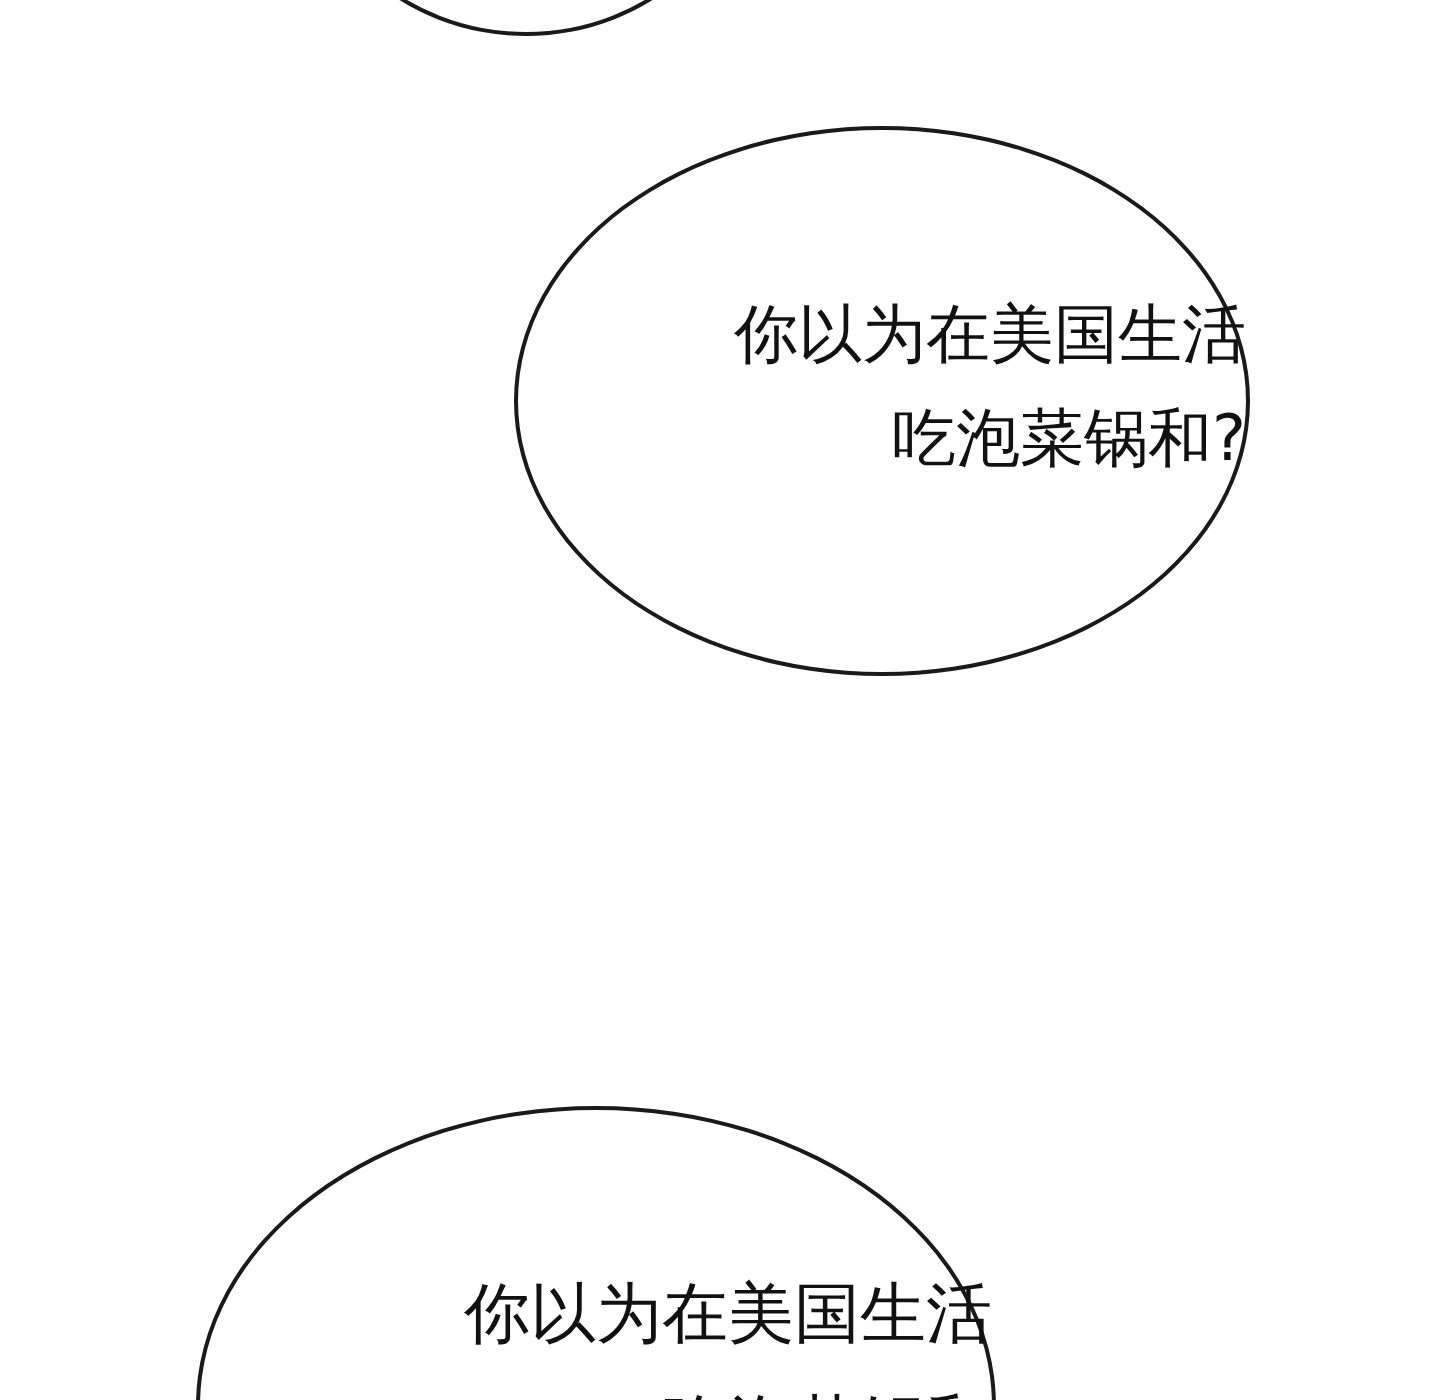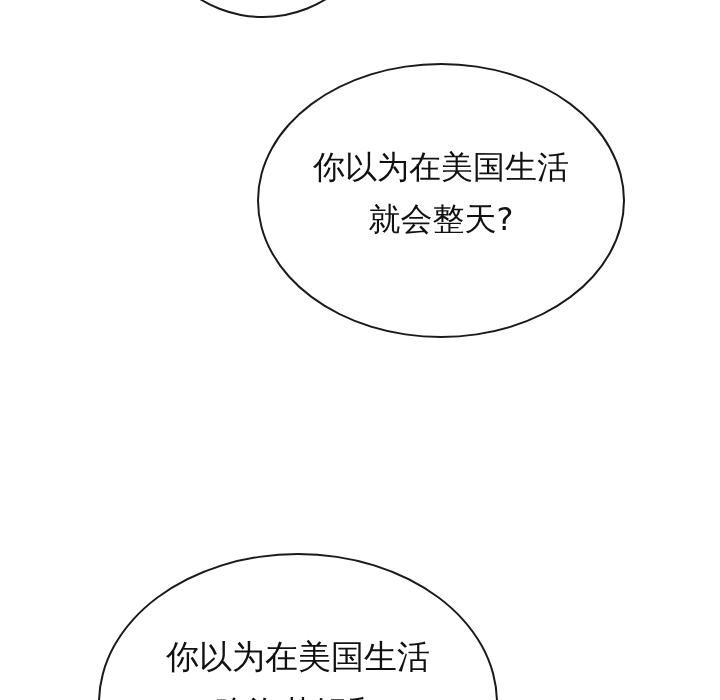--- a/index.html
+++ b/index.html
@@ -38,21 +38,21 @@
     .bubble-bottom {
       left: 98px;
       top: 553px;
       width: 400px;
       height: 300px;
     }
     .bubble-text {
       position: absolute;
       left: 0;
       right: 0;
-      text-align: center;
+      text-align: right;
       font-size: 32px;
       line-height: 52px;
       letter-spacing: 0px;
       white-space: nowrap;
     }
     .bubble-mid .bubble-text {
       top: 76px;
     }
     .bubble-bottom .bubble-text {
       top: 74px;
@@ -66,21 +66,21 @@
 </head>
 <body>
 
 <div class="page">
 
   <div class="bubble bubble-top"></div>
 
   <div class="bubble bubble-mid">
     <div class="bubble-text">
       <span class="line">你以为在美国生活</span>
-      <span class="line">就会整天?</span>
+      <span class="line">吃泡菜锅和?</span>
     </div>
   </div>
 
   <div class="bubble bubble-bottom">
     <div class="bubble-text">
       <span class="line">你以为在美国生活</span>
       <span class="line">吃泡菜锅和</span>
     </div>
   </div>
 

